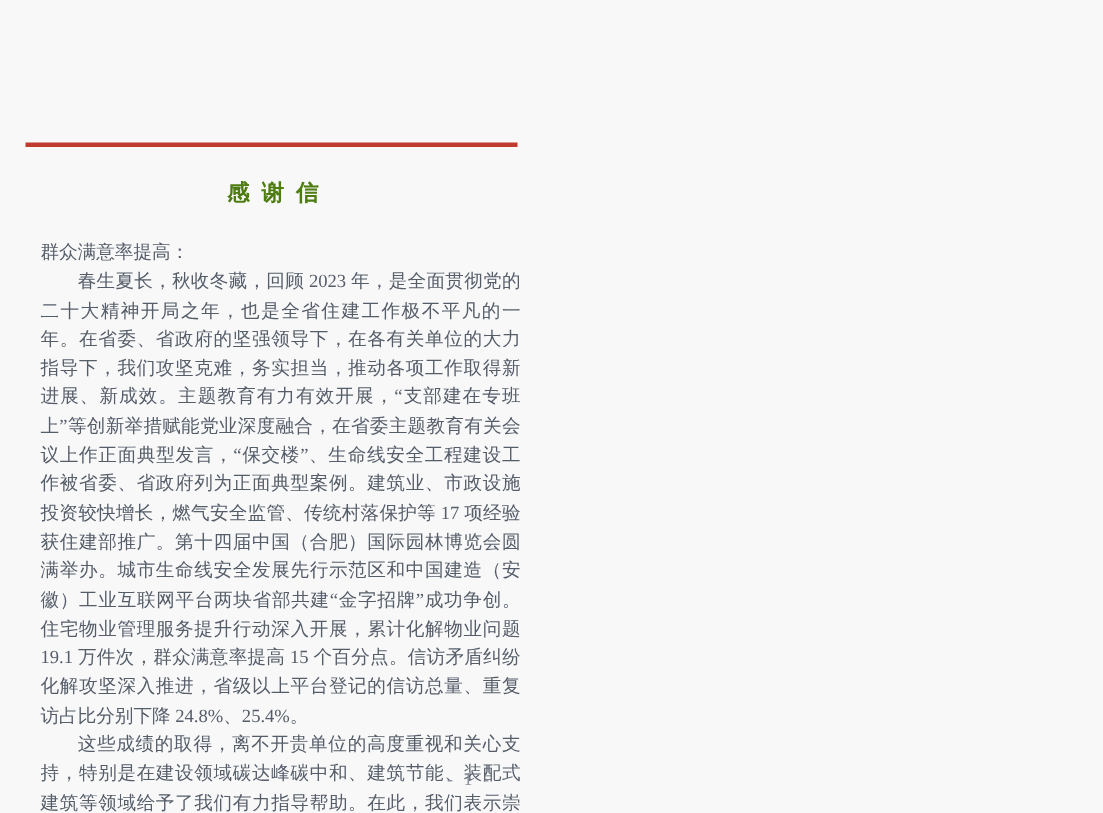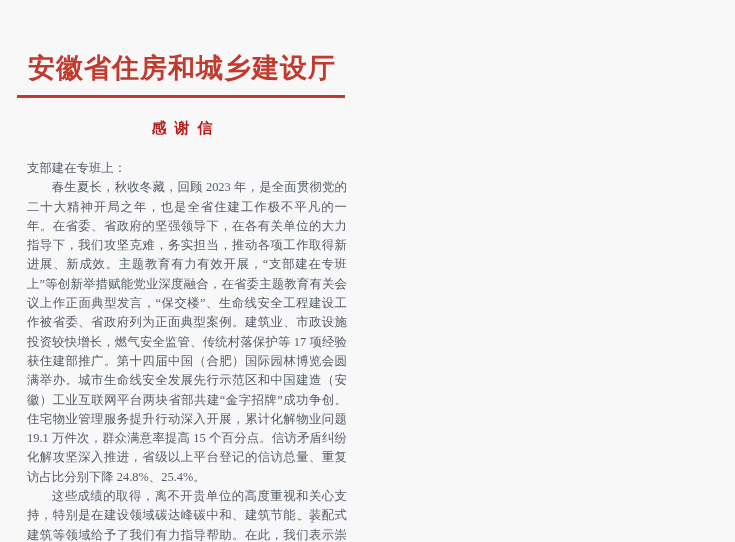--- a/index.html
+++ b/index.html
@@ -24,21 +24,21 @@
     white-space:nowrap;
   }
   .red-rule{
     position:absolute;left:17px;top:95px;width:328px;height:3px;
     background:#c03a2e;
   }
   .letter-title{
     position:absolute;left:17px;top:119px;width:330px;
     text-align:center;
     font-size:15px;font-weight:bold;
-    color:#b91c1c;
+    color:#4d7c0f;
     letter-spacing:8px;text-indent:8px;
   }
   .body-col{
     position:absolute;
     width:320px;
     font-size:12.4px;
     line-height:19.3px;
     color:#555d69;
     text-align:justify;
   }
@@ -55,28 +55,27 @@
   }
   .pn-1{left:298px;top:512px;}
 </style>
 </head>
 <body>
 
 <div class="stage">
 
   <div class="page page-left">
 
-    <div class="org-title">安徽省住房和城乡建设厅</div>
 
     <div class="red-rule"></div>
 
     <div class="letter-title">感谢信</div>
 
     <div class="body-col col-left">
-      <p>支部建在专班上：</p>
+      <p>群众满意率提高：</p>
       <p class="indent">春生夏长，秋收冬藏，回顾 2023 年，是全面贯彻党的二十大精神开局之年，也是全省住建工作极不平凡的一年。在省委、省政府的坚强领导下，在各有关单位的大力指导下，我们攻坚克难，务实担当，推动各项工作取得新进展、新成效。主题教育有力有效开展，“支部建在专班上”等创新举措赋能党业深度融合，在省委主题教育有关会议上作正面典型发言，“保交楼”、生命线安全工程建设工作被省委、省政府列为正面典型案例。建筑业、市政设施投资较快增长，燃气安全监管、传统村落保护等 17 项经验获住建部推广。第十四届中国（合肥）国际园林博览会圆满举办。城市生命线安全发展先行示范区和中国建造（安徽）工业互联网平台两块省部共建“金字招牌”成功争创。住宅物业管理服务提升行动深入开展，累计化解物业问题 19.1 万件次，群众满意率提高 15 个百分点。信访矛盾纠纷化解攻坚深入推进，省级以上平台登记的信访总量、重复访占比分别下降 24.8%、25.4%。</p>
       <p class="indent">这些成绩的取得，离不开贵单位的高度重视和关心支持，特别是在建设领域碳达峰碳中和、建筑节能、装配式建筑等领域给予了我们有力指导帮助。在此，我们表示崇高的敬意和衷心的感</p>
     </div>
 
     <div class="page-number pn-1">- 1 -</div>
   </div>
 
   <div class="page page-right">
 
     

